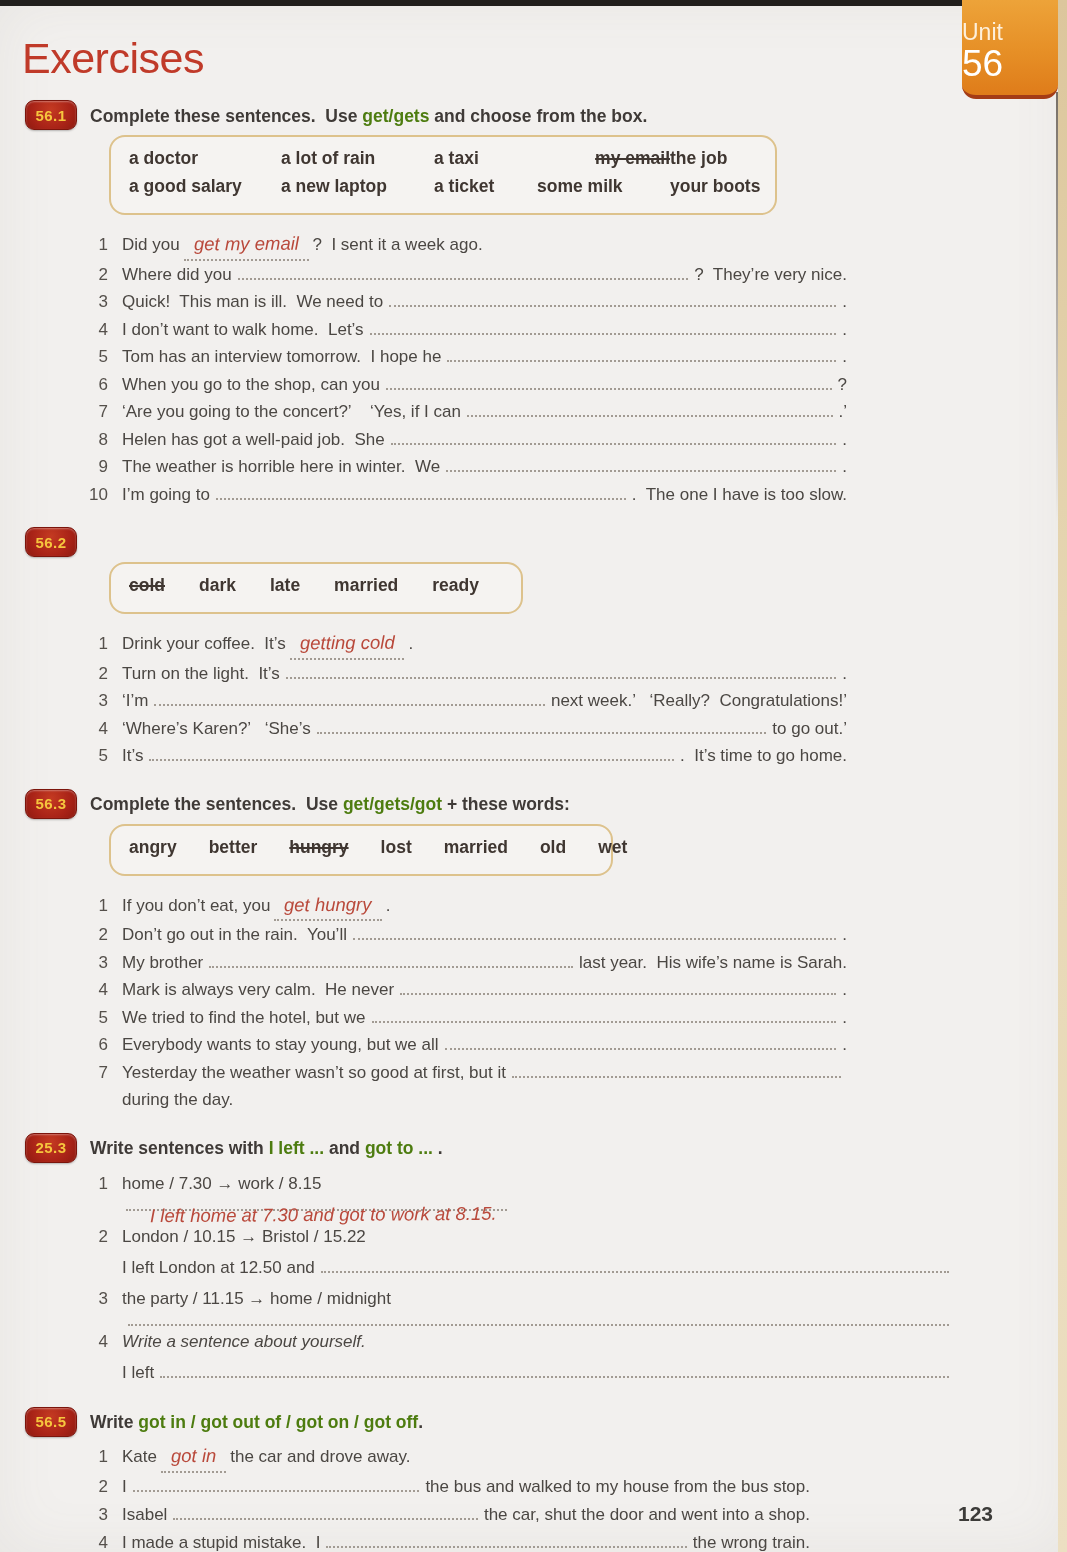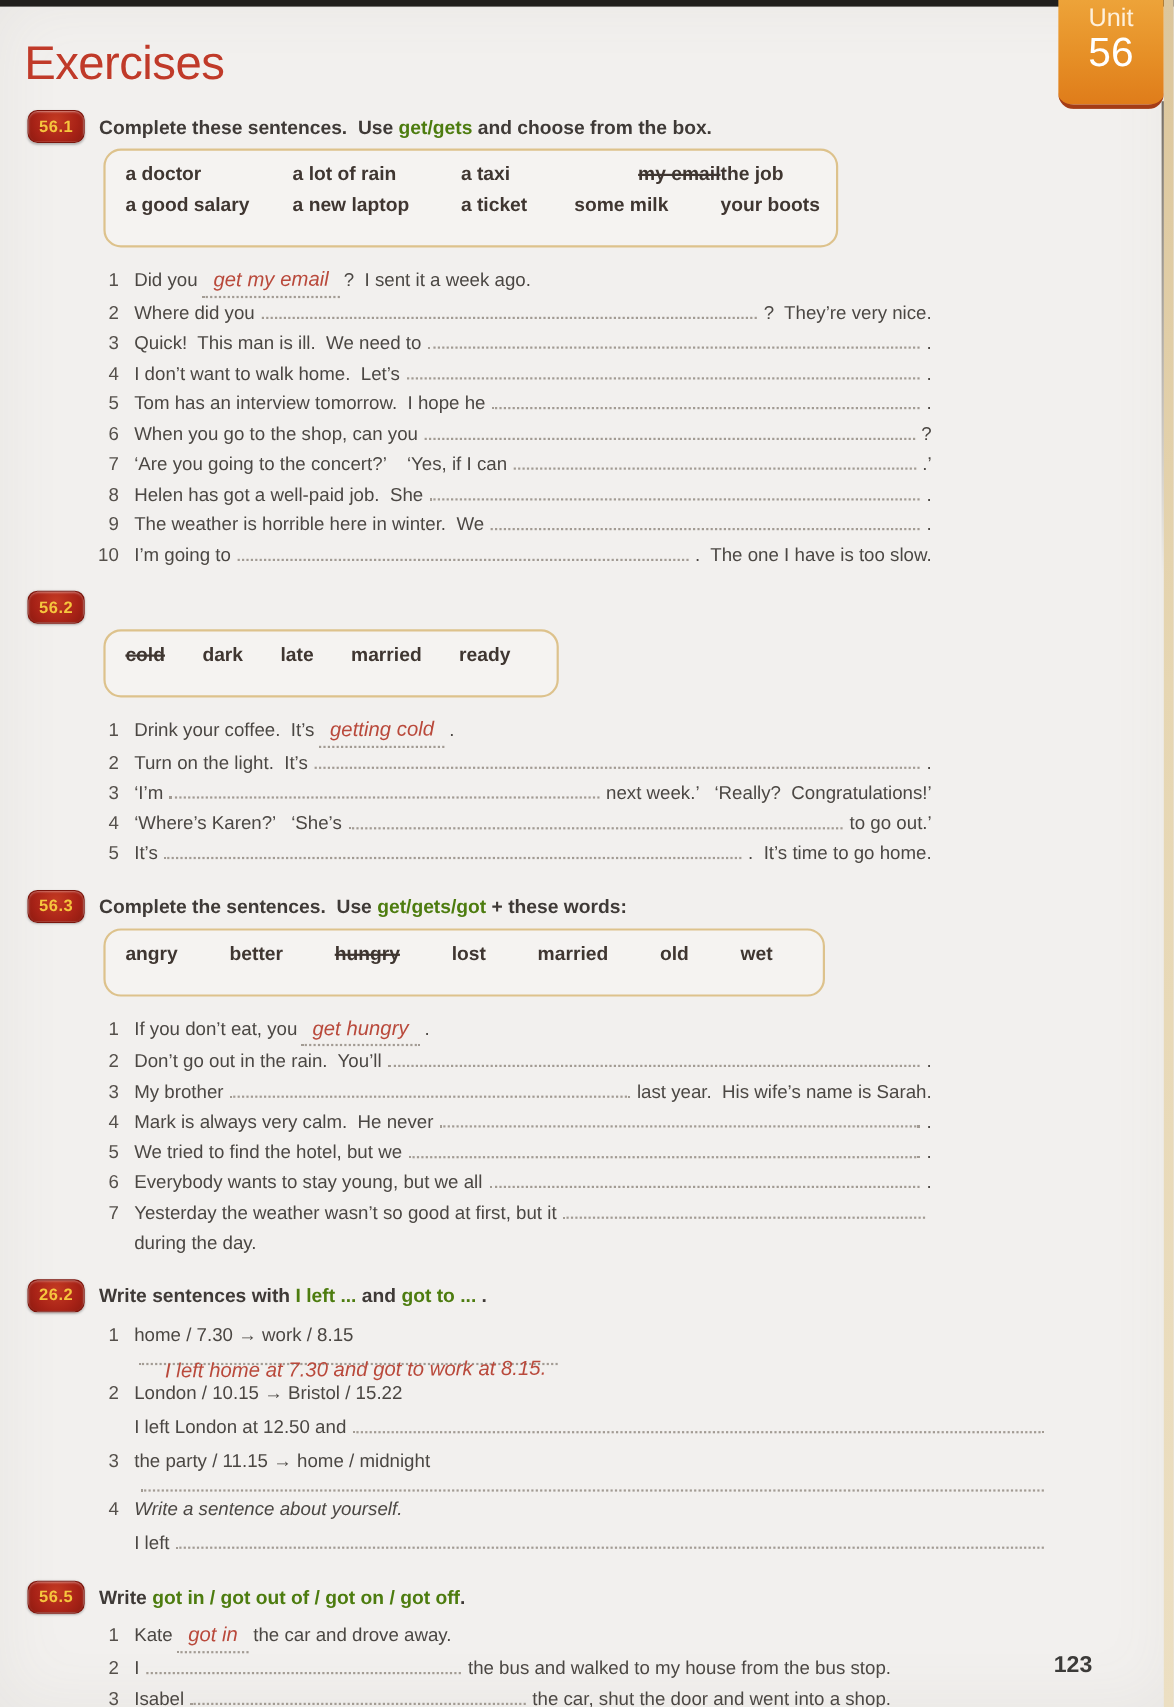--- a/index.html
+++ b/index.html
@@ -7,43 +7,43 @@
   .page{position:relative;width:1067px;height:1552px;background:#f2f0ee;overflow:hidden;
         box-shadow:inset 0 0 60px rgba(120,110,100,.08);}
   .top-bar{position:absolute;top:0;left:0;width:100%;height:6px;background:#211f1d;}
   .right-strip{position:absolute;top:0;right:0;width:9px;height:100%;
         background:linear-gradient(180deg,#dcc69c 0%,#e6d6b2 40%,#ecdfc2 100%);}
   .edge-line{position:absolute;right:9px;top:92px;width:2px;height:430px;
         background:linear-gradient(180deg,rgba(45,34,22,.62),rgba(45,34,22,0));}
   .unit-tab{position:absolute;top:0;right:9px;width:96px;height:99px;
         background:linear-gradient(180deg,#eda339 0%,#e68f26 55%,#df7c1a 100%);
         border-radius:0 0 14px 14px;border-bottom:4px solid #a43c16;
-        display:flex;flex-direction:column;align-items:center;box-sizing:border-box;padding-top:4px;}
+        display:flex;flex-direction:column;align-items:flex-start;box-sizing:border-box;padding-top:20px;}
   .unit-label{color:rgba(255,246,232,.93);font-size:23px;line-height:24px;}
   .unit-number{color:#ffffff;font-size:37px;line-height:40px;}
   .content{position:relative;padding:34px 0 0 22px;}
   .title{margin:0 0 18px 0;font-size:43px;font-weight:500;color:#c03a29;letter-spacing:-0.5px;}
   .section{margin-bottom:20px;}
   .sec-head{display:flex;align-items:center;margin-bottom:5px;}
   .badge{flex:0 0 auto;min-width:50px;height:28px;margin-left:3px;margin-top:-1px;
         background:radial-gradient(circle at 50% 30%,#c43a22 0%,#a92317 60%,#8d1a10 100%);
         border:1px solid #7c150c;border-radius:9px;color:#f6c63e;font-weight:bold;font-size:15px;
         display:inline-flex;align-items:center;justify-content:center;letter-spacing:.5px;
         box-shadow:inset 0 1px 2px rgba(255,255,255,.35),0 1px 2px rgba(0,0,0,.25);}
   .head-text{margin-left:13px;font-size:17.5px;font-weight:600;color:#3f3a37;line-height:28px;white-space:pre-wrap;}
   .head-red{color:#4d7c0f;font-weight:700;white-space:pre-wrap;}
   .head-plain{white-space:pre-wrap;}
   .sec-body{margin-left:60px;}
   .word-box{box-sizing:border-box;border:2px solid #ddc28c;border-radius:16px;
-        padding:7px 18px 23px 18px;margin:5px 0 15px 12px;background:rgba(255,255,255,.22);}
+        padding:7px 18px 13px 18px;margin:5px 0 15px 27px;background:rgba(255,255,255,.22);}
   .word{font-weight:700;font-size:17.5px;color:#3f3631;line-height:28px;white-space:nowrap;}
   .struck{text-decoration:line-through;text-decoration-thickness:2px;text-align:right;}
   .box-idx-0{display:grid;grid-template-columns:152px 153px 103px 133px auto;width:668px;}
   .box-idx-1{display:flex;gap:34px;width:414px;}
-  .box-idx-2{display:flex;gap:47px;width:656px;}
+  .box-idx-2{display:flex;gap:32px;width:504px;}
   .line{display:flex;align-items:baseline;width:765px;line-height:27.5px;font-size:17px;color:#4b4743;}
   .sec-idx-3 .line{width:873px;line-height:31px;}
   .sec-idx-4 .line{width:728px;line-height:28px;}
   .num{flex:0 0 26px;text-align:right;margin-right:14px;color:#55504b;}
   .seg{white-space:pre-wrap;}
   .seg-italic{font-style:italic;white-space:pre-wrap;}
   .blank{border-bottom:2px dotted #a29b93;}
   .blank.grow{flex:1 1 auto;min-width:40px;height:10px;margin:0 6px;}
   .blank.answered{flex:0 0 auto;margin:0 4px;}
   .answer{display:inline-block;color:#b9493b;font-style:italic;font-size:18.5px;
@@ -248,21 +248,21 @@
               <span class="blank grow"></span>
             </div>
             <div class="line">
               <span class="num"></span>
               <span class="seg">during the day.</span>
             </div>
           </div>
         </div>
         <div class="section sec-idx-3">
           <div class="sec-head">
-            <span class="badge">26.2</span>
+            <span class="badge">25.3</span>
             <span class="head-text"><span class="head-plain">Write sentences with </span><span class="head-red">I left ...</span><span class="head-plain"> and </span><span class="head-red">got to ... </span><span class="head-plain">.</span></span>
           </div>
           <div class="sec-body">
             <div class="line">
               <span class="num">1</span>
               <span class="seg">home / 7.30 → work / 8.15</span>
             </div>
             <div class="line">
               <span class="num"></span>
               <span class="blank grow answered ans-line"><span class="answer">I left home at 7.30 and got to work at 8.15.</span></span>

